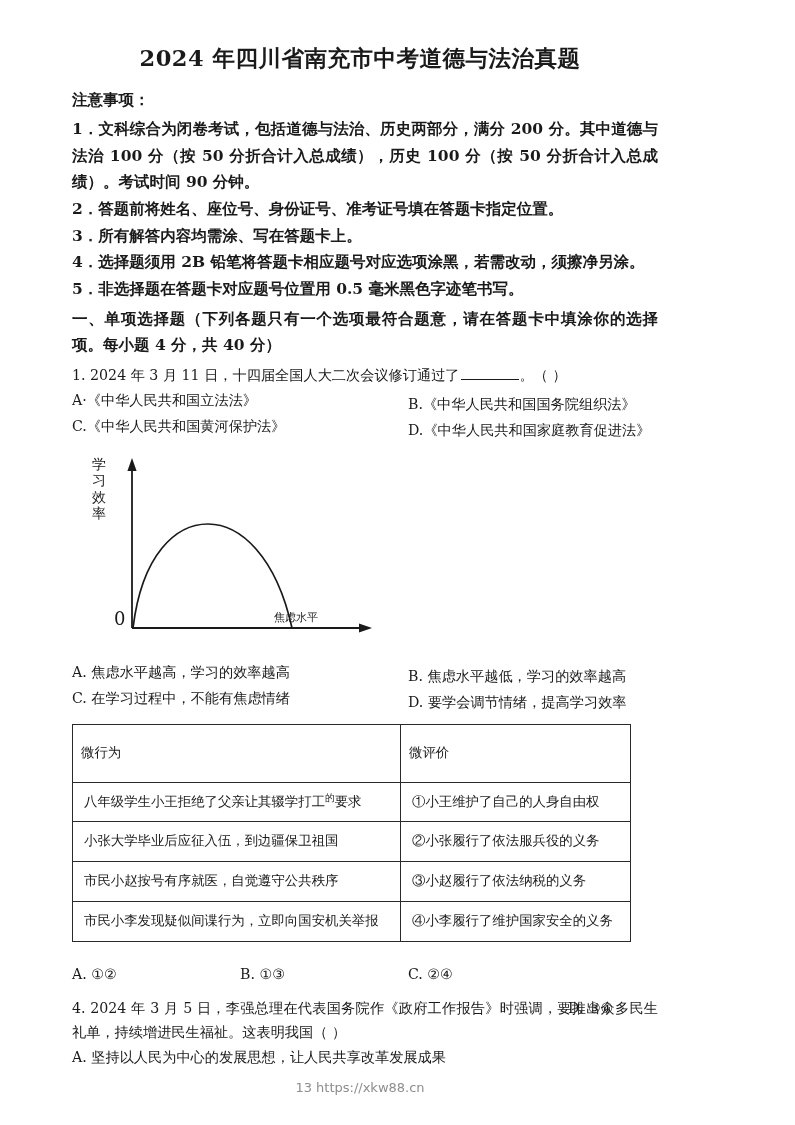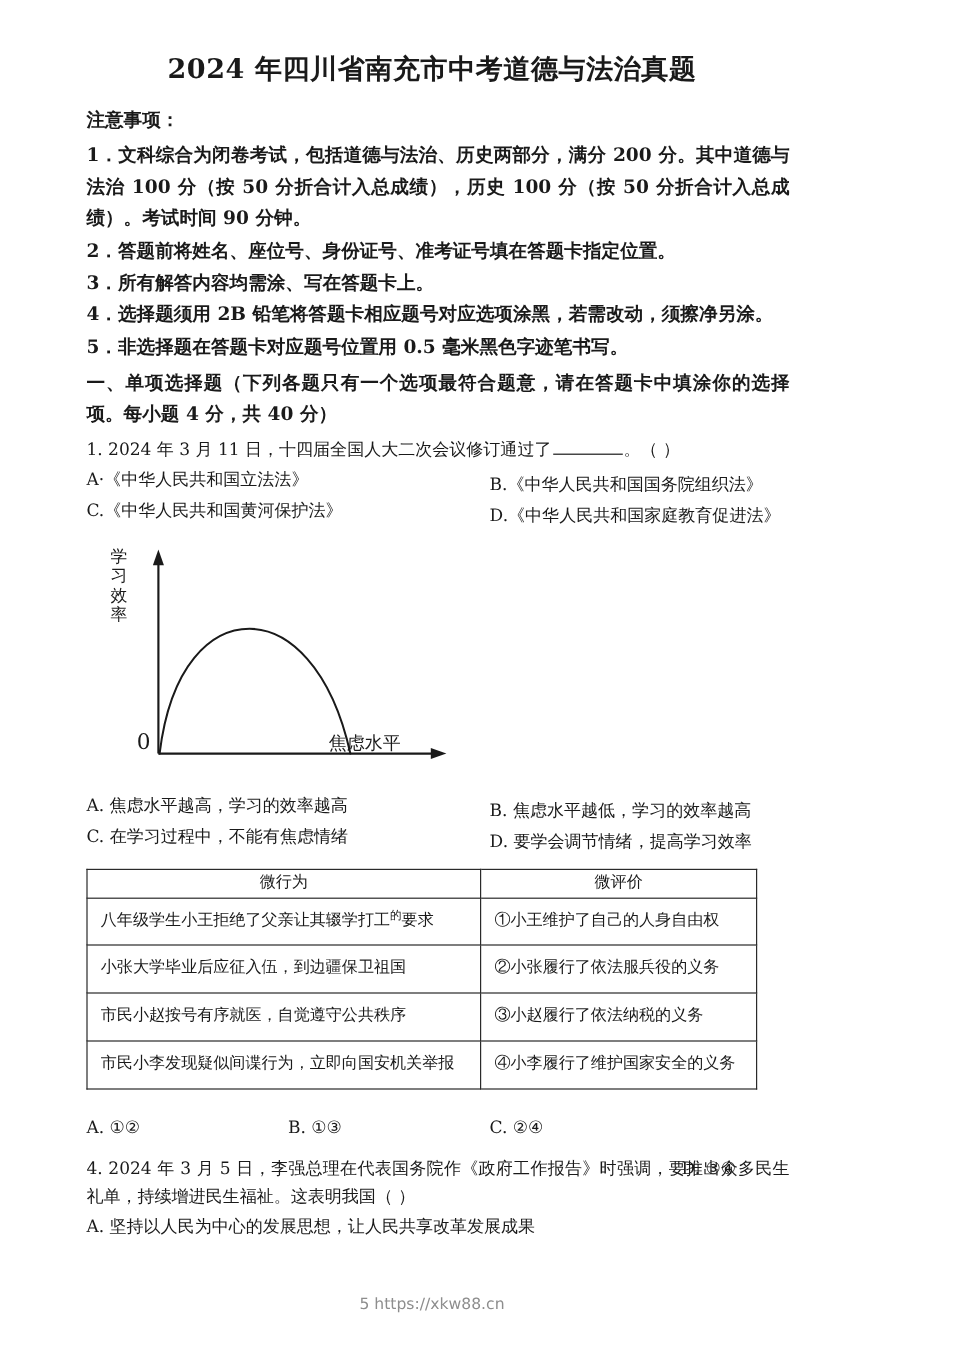--- a/index.html
+++ b/index.html
@@ -142,41 +142,41 @@
     position: absolute;
     left: 34px;
     top: 162px;
     font-size: 18px;
     font-family: "DejaVu Serif", "Liberation Serif", serif;
   }
   .xlab {
     position: absolute;
     left: 194px;
     top: 164px;
-    font-size: 15px;
+    font-size: 11px;
     white-space: nowrap;
   }
 
   
   table.micro-table {
     border-collapse: collapse;
     width: 558px;
     margin-top: 12px;
     table-layout: fixed;
   }
   table.micro-table td, table.micro-table th {
     border: 1px solid #2a2a2a;
     font-size: 13.4px;
     font-weight: normal;
     padding: 10px 8px;
     line-height: 1.4;
   }
   table.micro-table th {
-    text-align: center;
-    padding: 2px 8px;
+    text-align: left;
+    padding: 19px 8px;
   }
   table.micro-table td.behav {
     text-align: left;
     padding-left: 11px;
   }
   table.micro-table td.eval {
     text-align: left;
     padding-left: 11px;
   }
   .col-behav { width: 328px; }
@@ -301,15 +301,15 @@
       <span class="c3">D. ③④</span>
     </div>
 
     <p class="q-stem" style="margin-top:8px;">4. 2024 年 3 月 5 日，李强总理在代表国务院作《政府工作报告》时强调，要推出众多民生礼单，持续增进民生福祉。这表明我国（    ）</p>
     <div class="opt-row">
       <span class="col-a">A. 坚持以人民为中心的发展思想，让人民共享改革发展成果</span>
     </div>
 
   </div>
 
-  <div class="footer-mark">5 https://xkw88.cn</div>
+  <div class="footer-mark">13 https://xkw88.cn</div>
 
 </div>
 
 </body></html>

